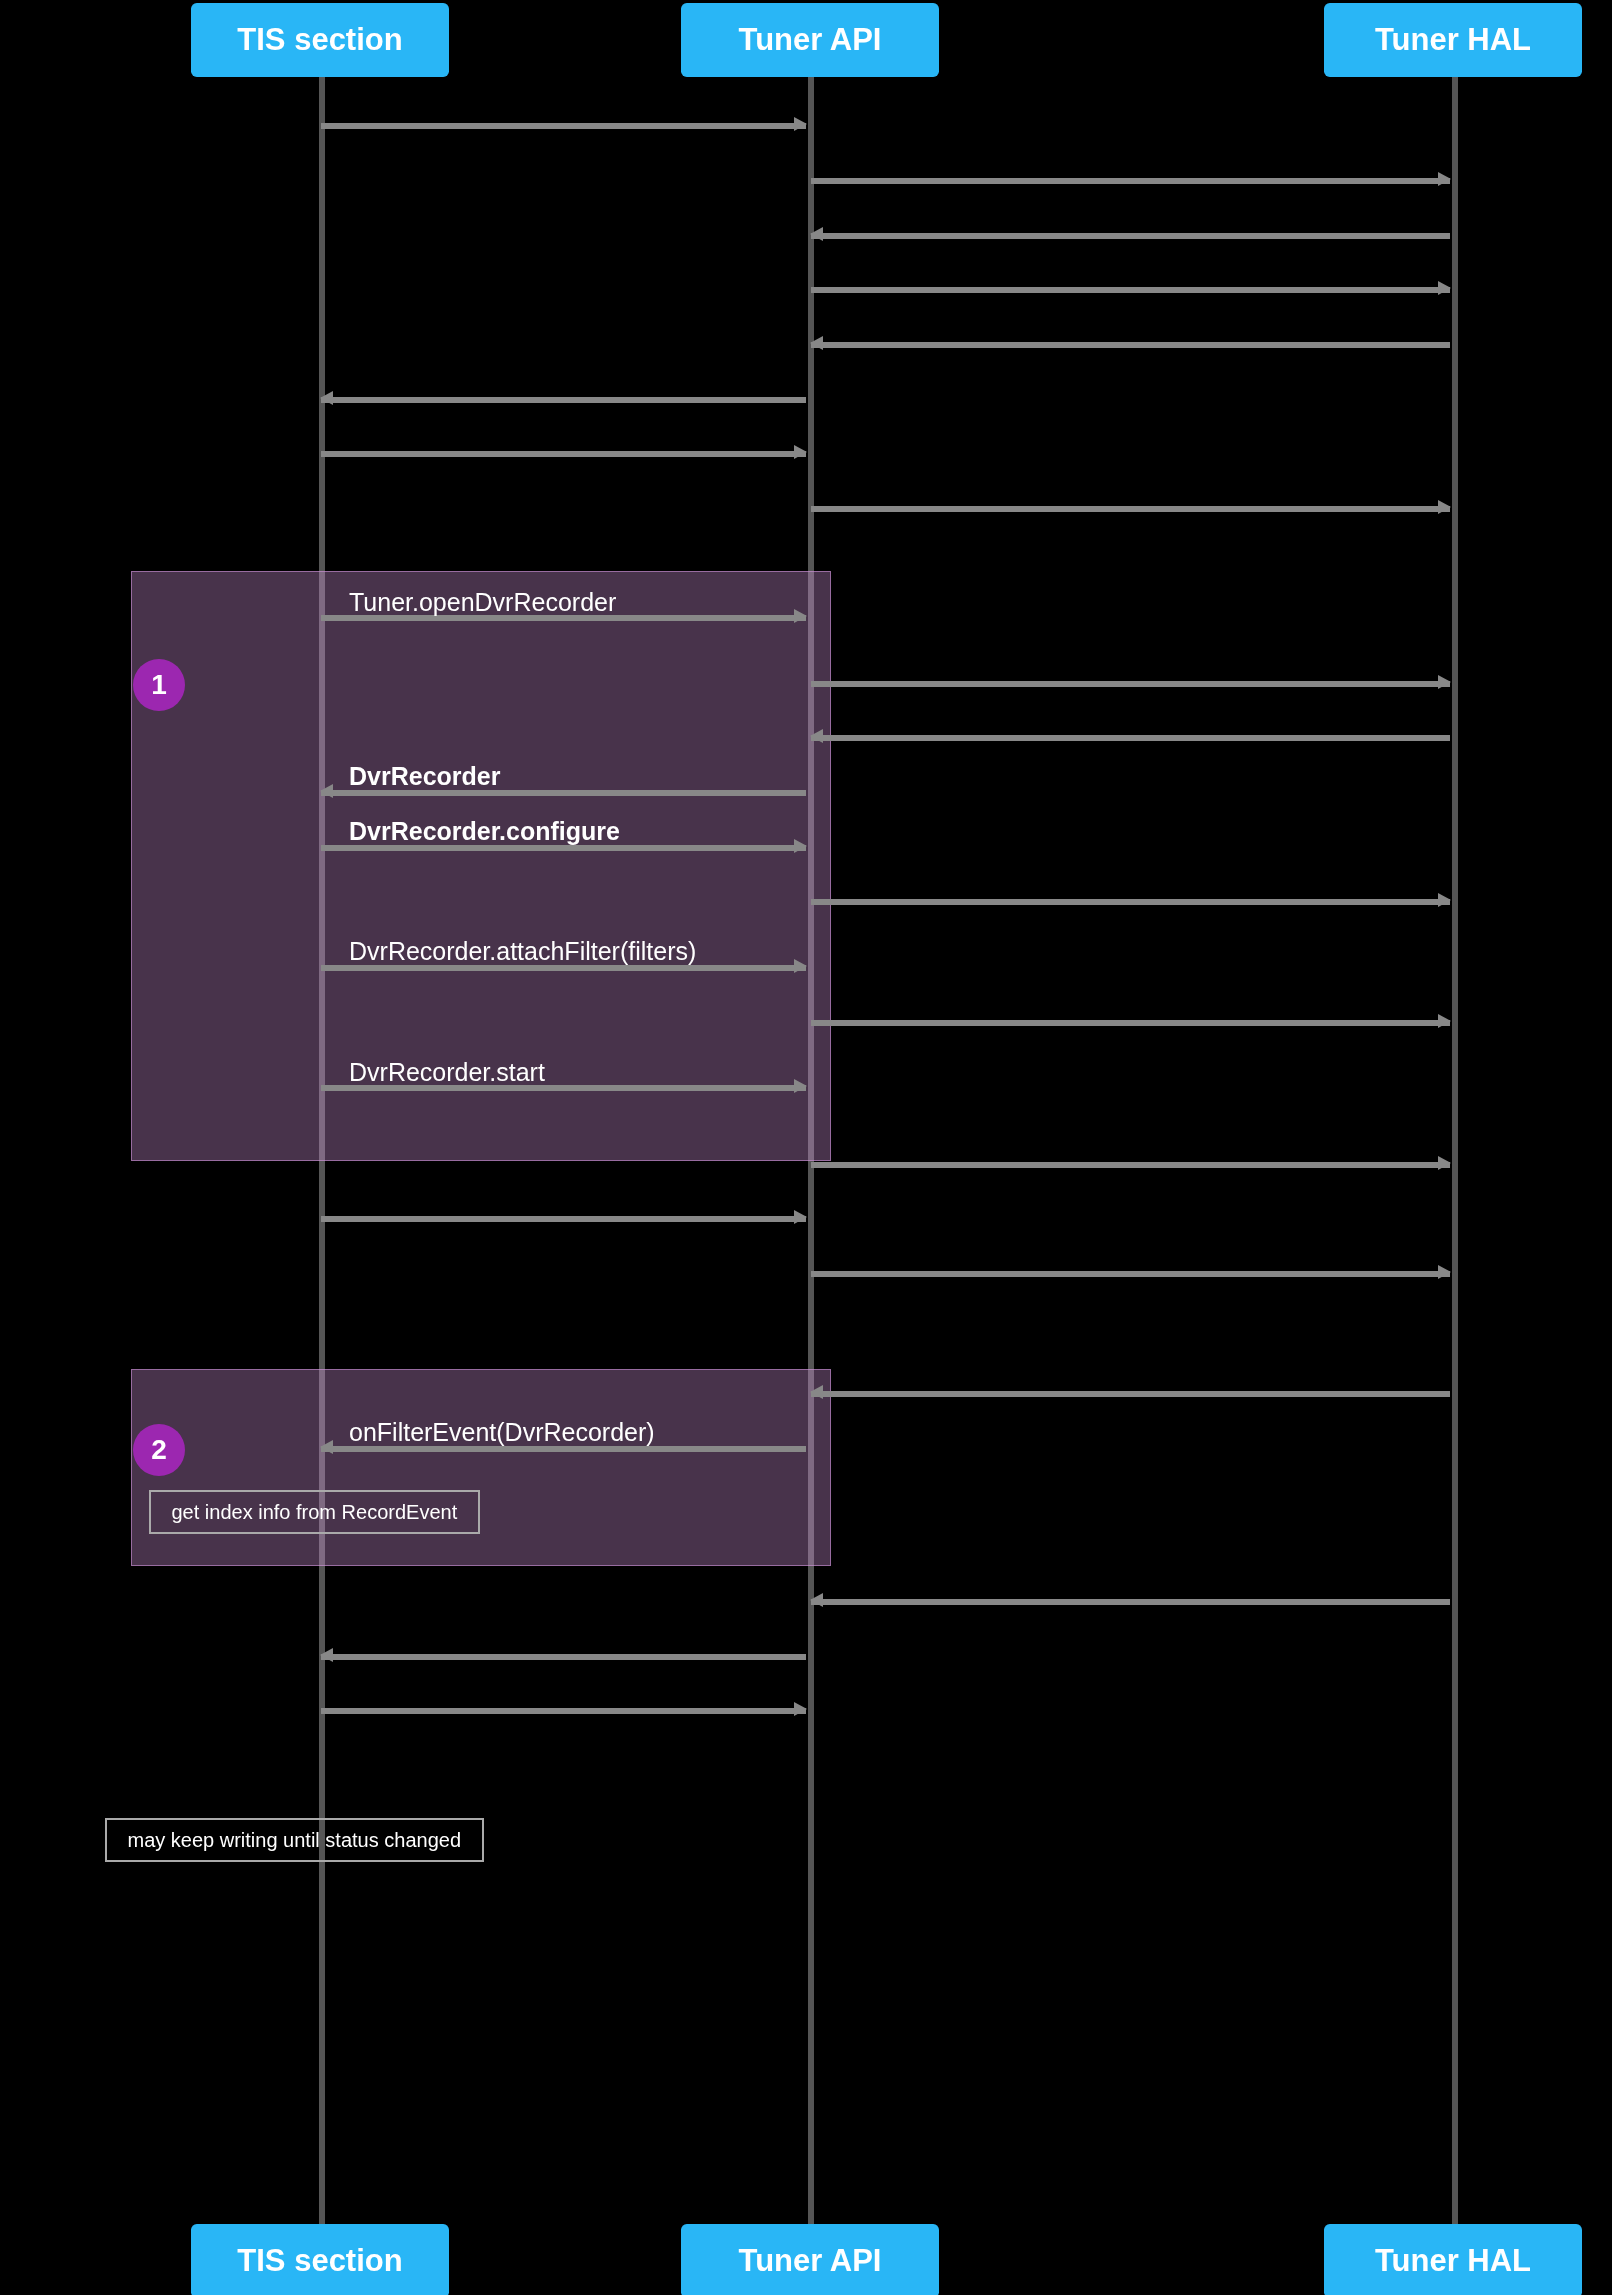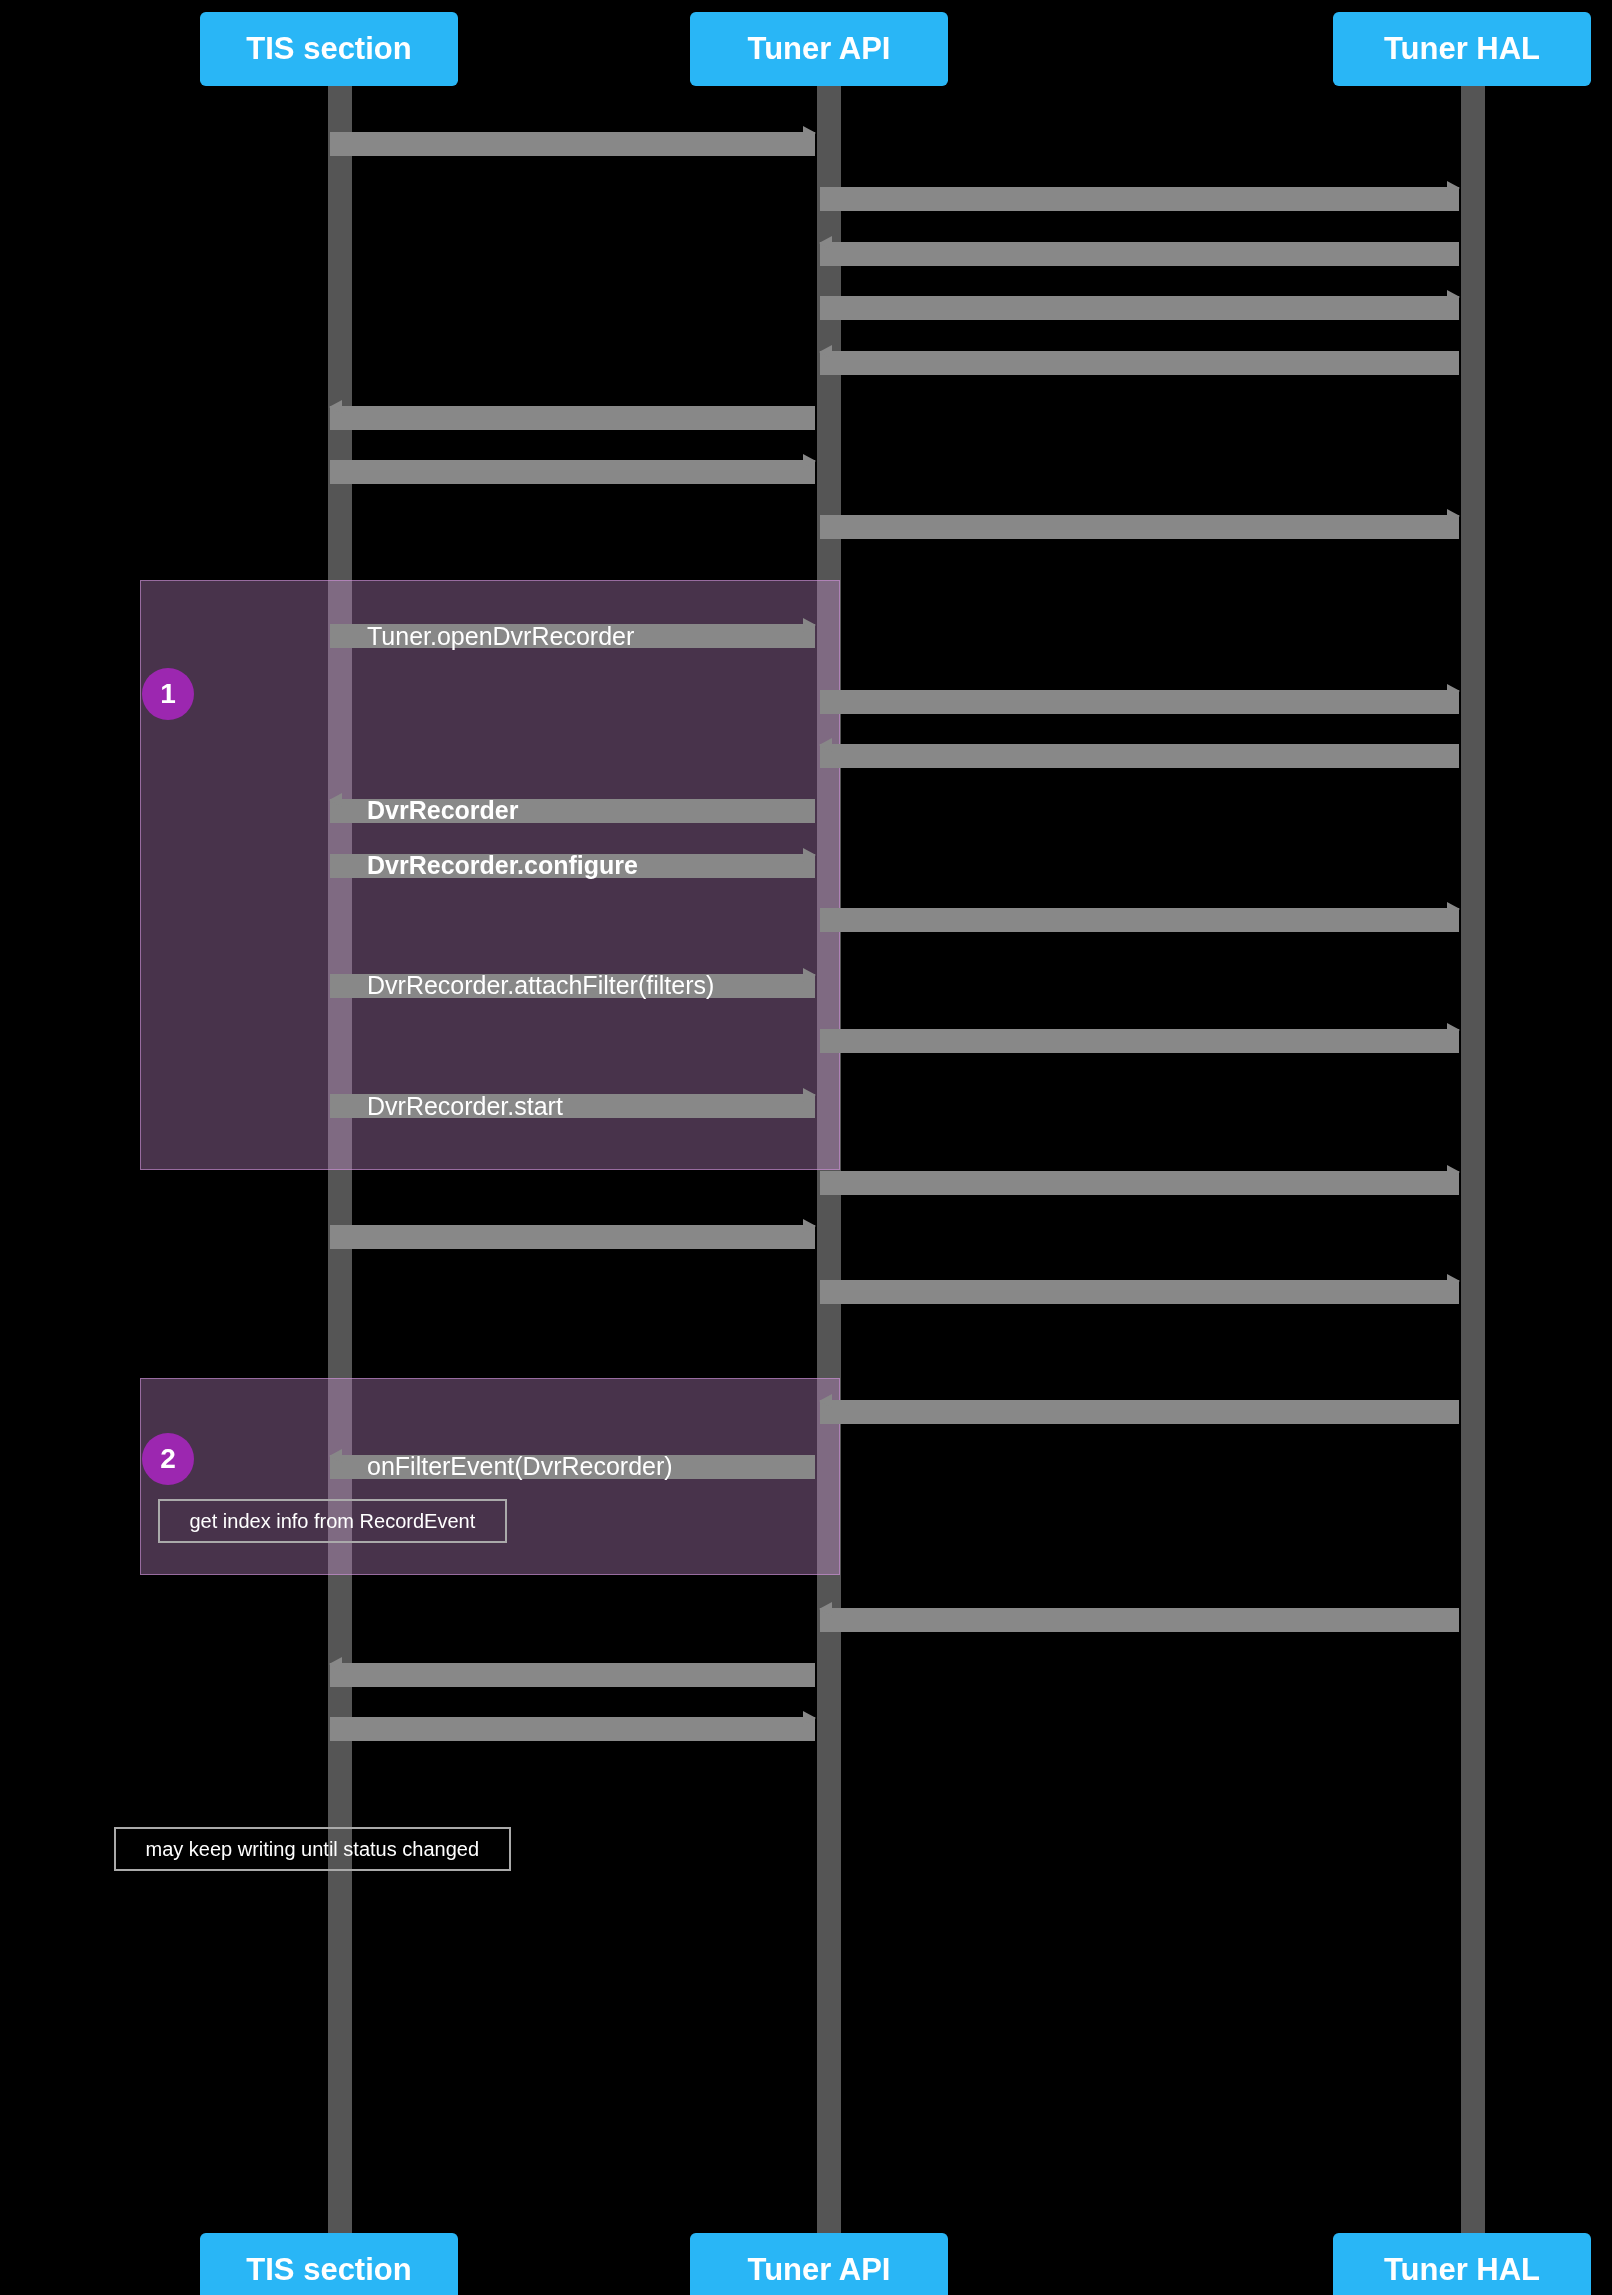--- a/index.html
+++ b/index.html
@@ -1,15 +1,15 @@
 <!DOCTYPE html>
 <html style="font-size:11.7px"><head>
   <meta charset="utf-8">
   <style>
-    * { margin: 0; padding: 12px; box-sizing: border-box; }
+    * { margin: 0; padding: 3px; box-sizing: border-box; }
     body {
       background: #000;
       width: 1613px;
       height: 2295px;
       position: relative;
       overflow: hidden;
       font-family: Arial, sans-serif;
     }
 
     
@@ -70,21 +70,20 @@
       border-left: none;
       border-right: 13px solid #888;
     }
 
     
     .arrow-label {
       position: absolute;
       color: #fff;
       font-size: 25px;
       white-space: nowrap;
-      margin-top: 16px;
     }
 
     
     .highlight-box {
       position: absolute;
       background: rgba(206, 147, 216, 0.35);
       border: 1.5px solid rgba(206, 147, 216, 0.6);
     }
 
     

